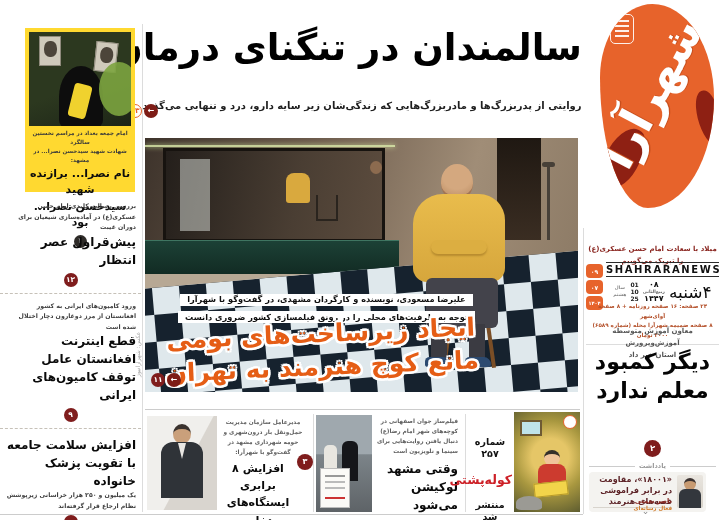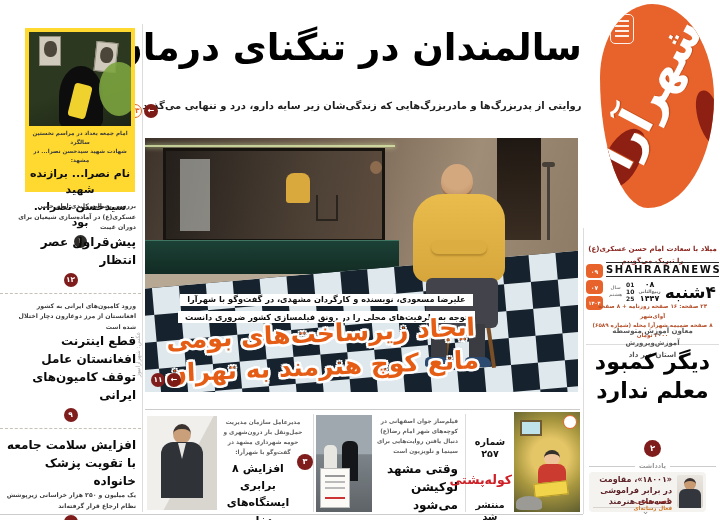--- a/index.html
+++ b/index.html
@@ -29,21 +29,21 @@
   .blob .acc2{position:absolute;right:-6px;top:86px;width:22px;height:56px;background:#8e2013;
         border-radius:50% 50% 40% 60%;transform:rotate(-14deg)}
   .greeting{position:absolute;top:244px;left:0;right:0;text-align:center;font-size:7px;font-weight:bold;
         color:#8a2620;line-height:1.7}
   .jalali-col{position:absolute;left:1px;top:264px;display:flex;flex-direction:column;gap:2px}
   .jsq{width:17px;height:14px;border-radius:4px;background:#e7632b;color:#fff;font-weight:bold;
         font-size:6px;display:flex;align-items:center;justify-content:center}
   .site{position:absolute;top:262px;left:21px;right:1px;direction:ltr;text-align:center;font-weight:bold;
         font-size:10px;letter-spacing:1.6px;color:#111;border-top:1.5px solid #2b2b2b;border-bottom:1.5px solid #2b2b2b;padding:1px 0}
   .daterow{position:absolute;top:280px;left:21px;right:1px;display:flex;align-items:center;justify-content:center;gap:4px}
-  .weekday{font-size:17px;font-weight:700;color:#0c0c0c;letter-spacing:-.5px}
+  .weekday{font-size:17px;font-weight:400;color:#0c0c0c;letter-spacing:-.5px}
   .dstack{display:flex;flex-direction:column;align-items:center;line-height:1.15;font-weight:bold}
   .dstack .big{font-size:8px}.dstack .tiny{font-size:4.5px;color:#666}
   .greg{direction:ltr;font-size:6px;color:#222;font-weight:bold;line-height:1.2}
   .yearlab{font-size:4.5px;color:#888;font-weight:bold;line-height:1.4;text-align:center}
   .pageslines{position:absolute;top:302px;left:1px;right:1px;text-align:center;font-size:5.6px;
         font-weight:bold;color:#b4502a;line-height:1.7;border-bottom:1px solid #ddd;padding-bottom:4px}
   .mk{position:absolute;top:326px;left:0;right:0;text-align:center;font-size:7px;font-weight:bold;color:#555;line-height:1.7}
   .mhead{position:absolute;top:348px;left:0;right:0;text-align:center;font-size:22px;font-weight:900;
         color:#050505;line-height:1.3;letter-spacing:-.5px}
   .mbadge{position:absolute;top:440px;left:0;right:0;display:flex;justify-content:center}

